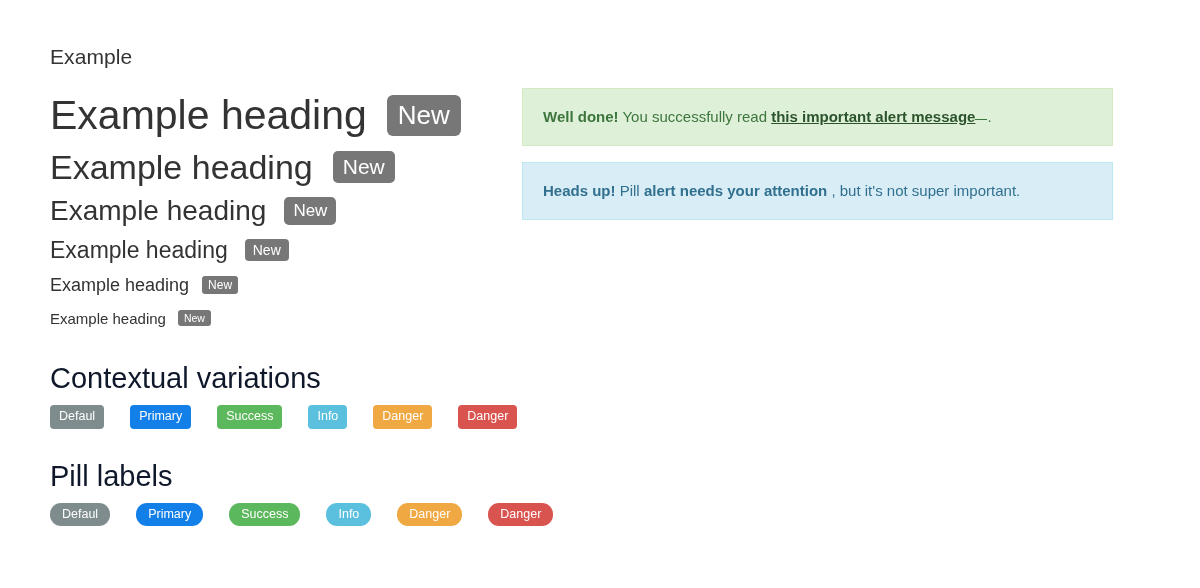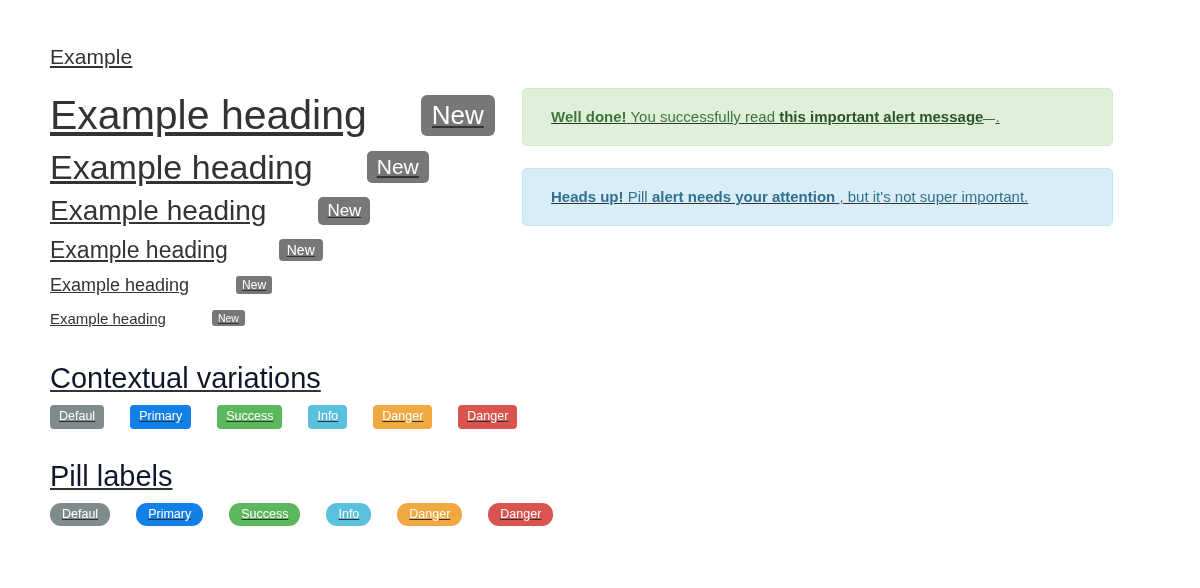--- a/index.html
+++ b/index.html
@@ -10,21 +10,20 @@
     font-family: "Liberation Sans", sans-serif;
     color: #333333;
     overflow: hidden;
   }
   .page {
     position: relative;
     width: 1200px;
     height: 464px;
     display: flex;
     padding: 0;
-    text-decoration: underline;
   }
 
   
   .col-left {
     width: 520px;
     padding: 44px 0 0 50px;
   }
   .col-right {
     width: 680px;
     padding: 88px 87px 0 2px;
@@ -36,21 +35,20 @@
     color: #333333;
     font-weight: 400;
     margin: 0 0 18px 0;
     letter-spacing: 0.1px;
   }
 
   .hrow {
     display: flex;
     align-items: center;
     margin: 0;
-    gap: 34px;
   }
   .htext {
     font-weight: 400;
     color: #333333;
     white-space: nowrap;
   }
 
   
   .h1row { height: 56px; margin-bottom: 2px; }
   .h1row .htext { font-size: 41px; line-height: 46px; }
@@ -111,25 +109,25 @@
     text-align: center;
   }
   .label-row.pill .lbl {
     border-radius: 11px;
     padding: 5px 12px 6px 12px;
   }
 
   
   .alert {
     position: relative;
-    border-radius: 5px;
-    padding: 18px 28px;
+    border-radius: 0;
+    padding: 18px 20px;
     font-size: 15px;
     line-height: 20px;
-    margin-bottom: 22px;
+    margin-bottom: 16px;
     border: 1px solid transparent;
   }
   .alert strong { font-weight: 700; }
   .alert .alert-link {
     font-weight: 700;
     text-decoration: underline;
     color: inherit;
   }
 
   .alert-success {

